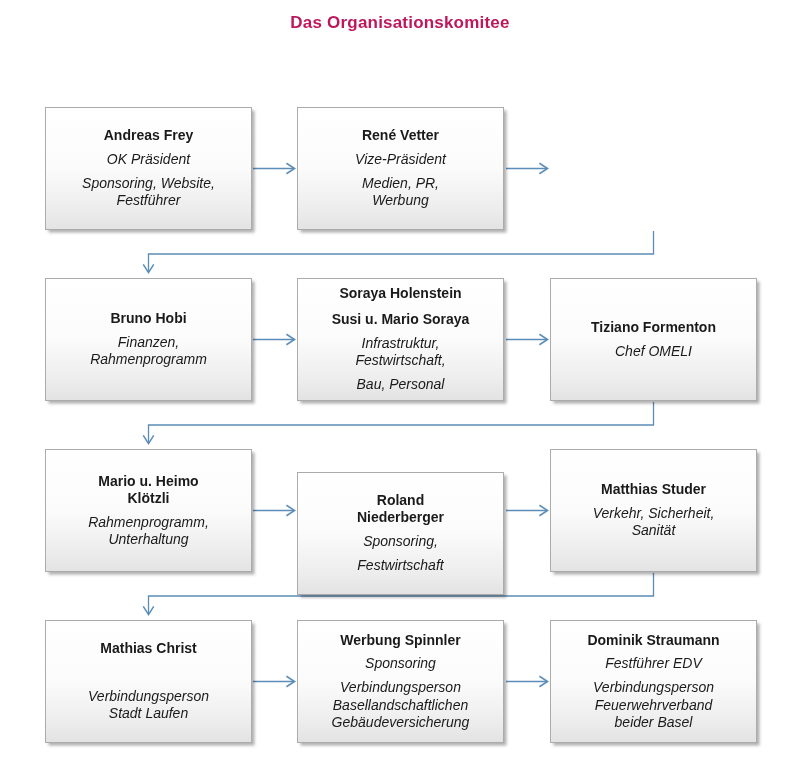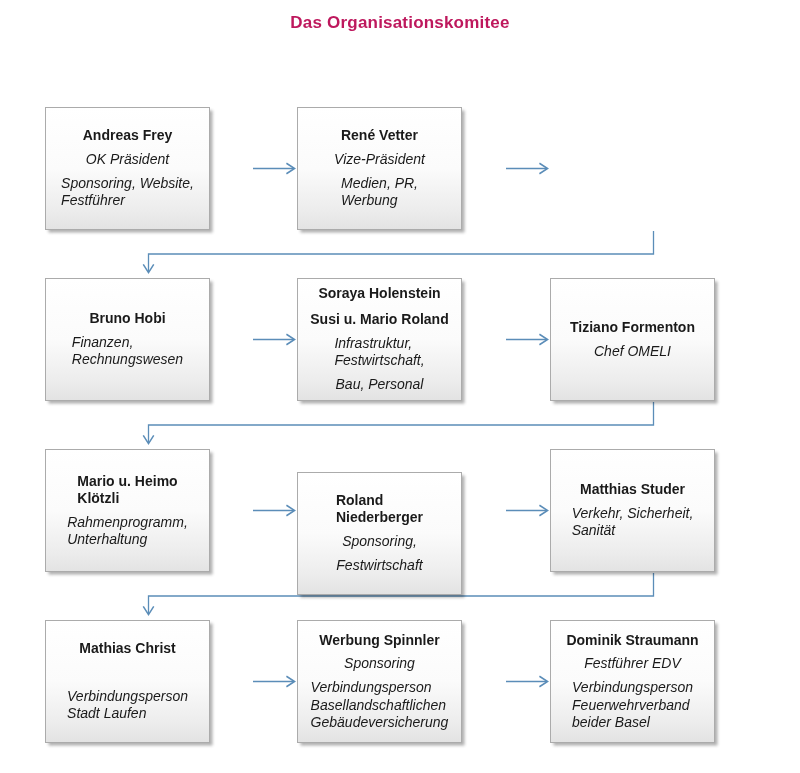--- a/index.html
+++ b/index.html
@@ -18,26 +18,26 @@
   }
   .page{position:relative;width:800px;height:773px;}
   .chart-title{
     position:absolute;top:13px;left:0;width:800px;
     text-align:center;
     font-size:17px;font-weight:bold;color:#be185d;
     letter-spacing:0.2px;
   }
   .box{
     position:absolute;
-    width:165px;height:123px;
+    width:207px;height:123px;
     border:1px solid var(--box-border);
     background:linear-gradient(180deg,#ffffff 0%,#fbfbfb 50%,#ececec 85%,#e3e3e3 100%);
     box-shadow:2.5px 2.5px 3px rgba(0,0,0,0.32);
     display:flex;flex-direction:column;justify-content:center;align-items:center;
-    text-align:left;
+    text-align:center;
     padding:4px 0;
     font-size:14px;
     line-height:1.22;
   }
   .box .name{
     font-weight:bold;
     white-space:pre-line;
     margin:3px 0;
   }
   .box .name + .name{margin-top:6px;}
@@ -96,25 +96,25 @@
   <div class="box" style="left:297px;top:107px">
     <div class="name">René Vetter</div>
     <div class="line">Vize-Präsident</div>
     <div class="line">Medien, PR,
 Werbung</div>
   </div>
 
   <div class="box" style="left:45px;top:278px">
     <div class="name">Bruno Hobi</div>
     <div class="line">Finanzen,
-Rechnungswesen</div>
+Rahmenprogramm</div>
   </div>
   <div class="box" style="left:297px;top:278px">
     <div class="name">Soraya Holenstein</div>
-    <div class="name">Susi u. Mario Roland</div>
+    <div class="name">Susi u. Mario Soraya</div>
     <div class="line">Infrastruktur,
 Festwirtschaft,</div>
     <div class="line">Bau, Personal</div>
   </div>
   <div class="box" style="left:550px;top:278px">
     <div class="name">Tiziano Formenton</div>
     <div class="line">Chef OMELI</div>
   </div>
 
   <div class="box" style="left:45px;top:449px">

